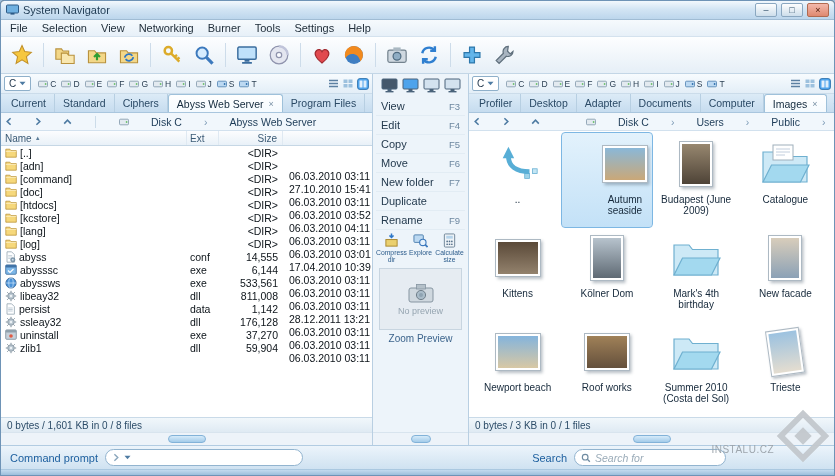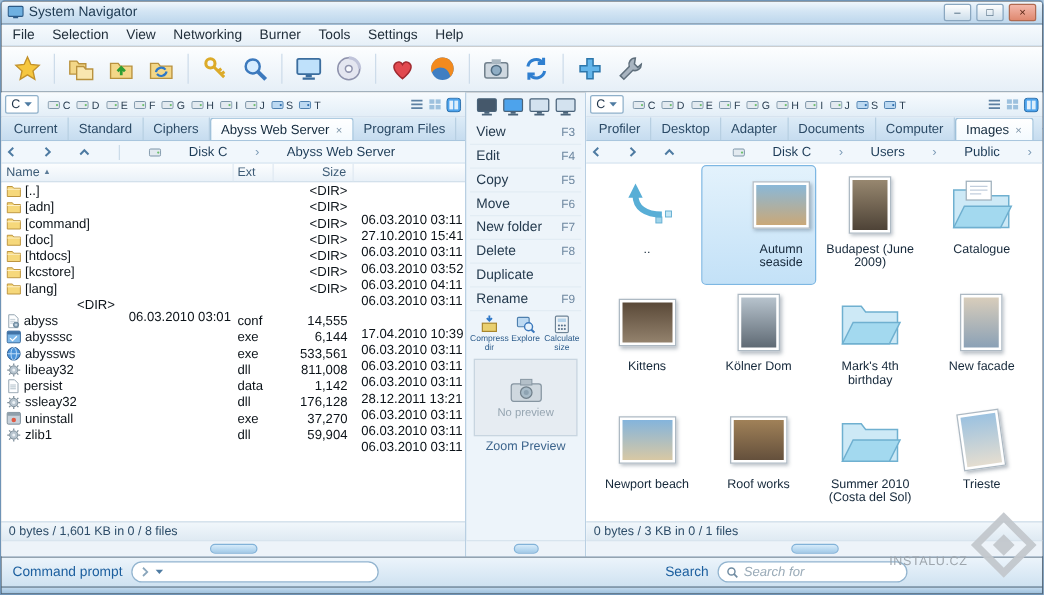--- a/index.html
+++ b/index.html
@@ -477,20 +477,29 @@
                   <path d="M0.8 4.4h10.5" stroke="#fdf0c8" stroke-width="0.8"></path>
                 </svg>
               </span>
               <span class="ntext">[lang]</span>
             </div>
             <div class="c ext"></div>
             <div class="c size">&lt;DIR&gt;</div>
             <div class="c date">06.03.2010 03:11</div>
           </div>
           <div class="frow">
+            <div class="c name">
+              <span class="ic">
+                <svg width="12" height="11" viewBox="0 0 12 11">
+                  <path d="M0.8 2.2h4.1l1.1 1.4h5.3v6.6H0.8z" fill="#f6d87b" stroke="#bd953e" stroke-width="0.8"></path>
+                  <path d="M0.8 4.4h10.5" stroke="#fdf0c8" stroke-width="0.8"></path>
+                </svg>
+              </span>
+              <span class="ntext">[log]</span>
+            </div>
             <div class="c ext"></div>
             <div class="c size">&lt;DIR&gt;</div>
             <div class="c date">06.03.2010 03:01</div>
           </div>
           <div class="frow">
             <div class="c name">
               <span class="ic">
                 <svg width="11" height="12" viewBox="0 0 11 12">
                   <path d="M2 0.8h4.6L9.4 3.6V11.2H2z" fill="#fdfeff" stroke="#94a4b0" stroke-width="0.8"></path>
                   <path d="M3.2 4.5h4M3.2 6h4M3.2 7.5h2.5" stroke="#b8c6d0" stroke-width="0.7"></path>
@@ -658,24 +667,20 @@
             <span class="cl">Copy</span>
             <span class="key">F5</span>
           </div>
           <div class="cmd-btn">
             <span class="cl">Move</span>
             <span class="key">F6</span>
           </div>
           <div class="cmd-btn">
             <span class="cl">New folder</span>
             <span class="key">F7</span>
-          </div>
-          <div class="cmd-btn">
-            <span class="cl">Delete</span>
-            <span class="key">F8</span>
           </div>
           <div class="cmd-btn">
             <span class="cl">Duplicate</span>
             <span class="key"></span>
           </div>
           <div class="cmd-btn">
             <span class="cl">Rename</span>
             <span class="key">F9</span>
           </div>
         </div>

